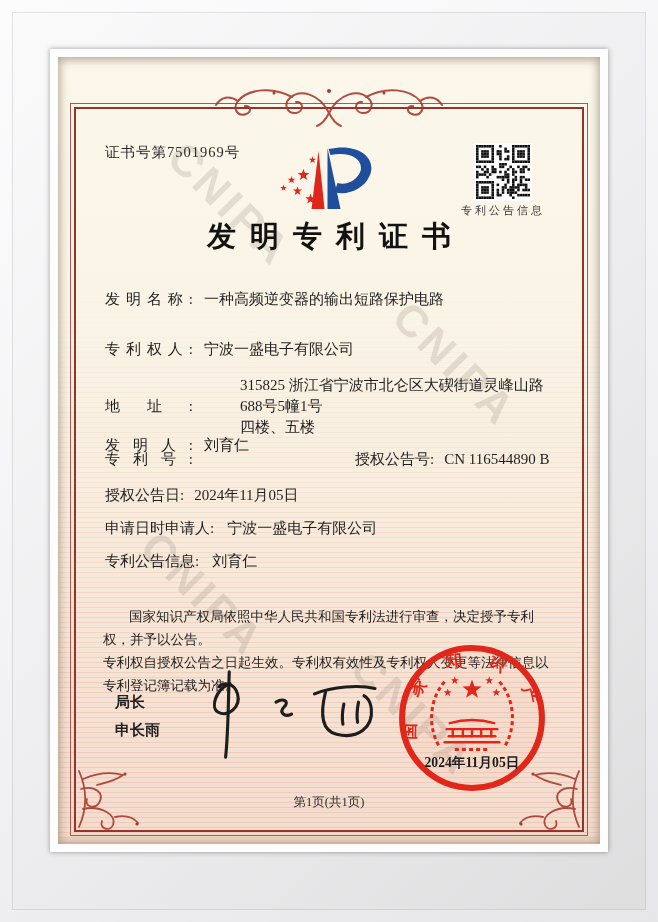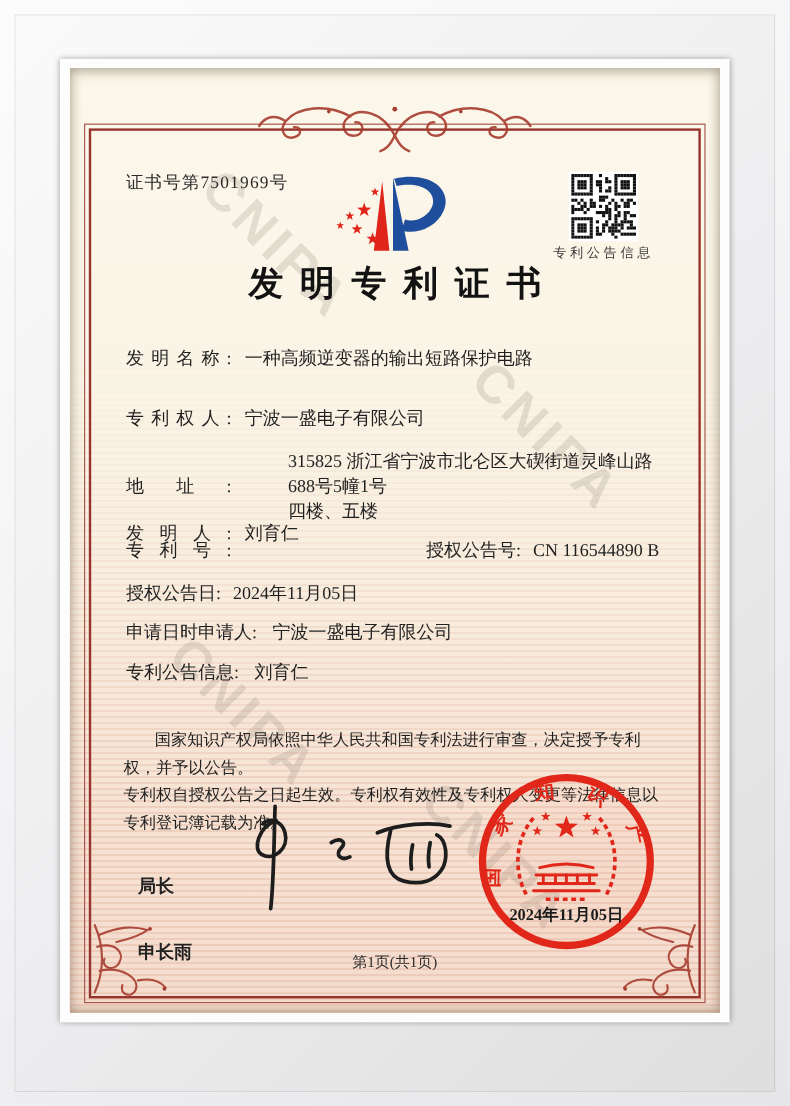--- a/index.html
+++ b/index.html
@@ -49,21 +49,21 @@
   .cell-r .lblr{flex:0 0 auto;}
   .cell-r .val{margin-left:10px;}
   .addr-line{display:block;}
   
   .decree{position:absolute;left:45px;right:40px;top:548px;font-size:13.5px;
       line-height:23px;color:#1e1e1e;}
   .decree .l1{display:block;text-indent:26px;}
   .decree .l2{display:block;}
   
   .director{position:absolute;left:57px;top:636px;font-size:15px;font-weight:bold;color:#222;}
-  .director div{margin-bottom:9px;margin-top:36px;}
+  .director div{margin-bottom:9px;}
   .signature{position:absolute;left:130px;top:608px;}
   .seal{position:absolute;left:338px;top:585px;width:152px;height:152px;}
   .page-no{position:absolute;left:0;right:0;top:737px;text-align:center;
       font-size:12.5px;color:#2c2c2c;}
   .flourish-top{position:absolute;left:50%;top:26px;transform:translateX(-50%);}
   .corner-bl{position:absolute;left:17px;bottom:13px;}
   .corner-br{position:absolute;right:17px;bottom:13px;transform:scaleX(-1);}
 </style>
 </head>
 <body>

